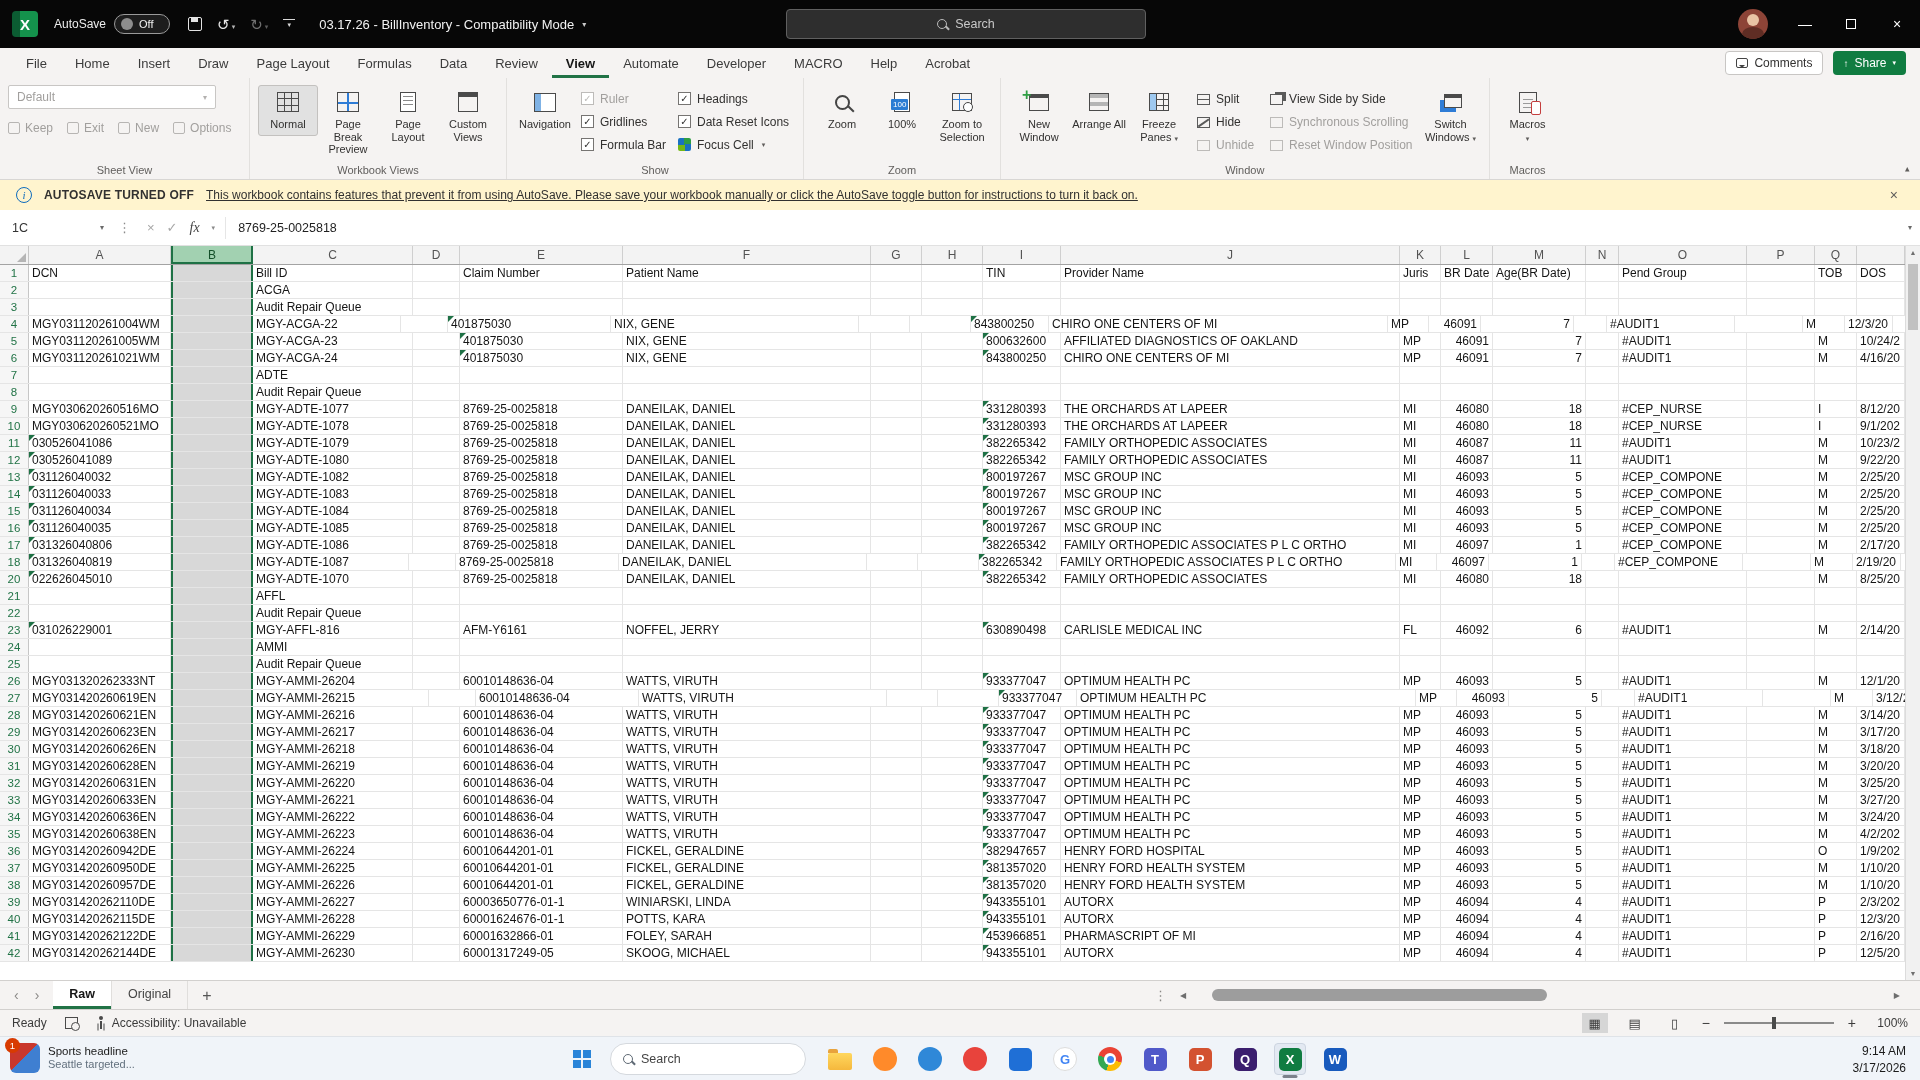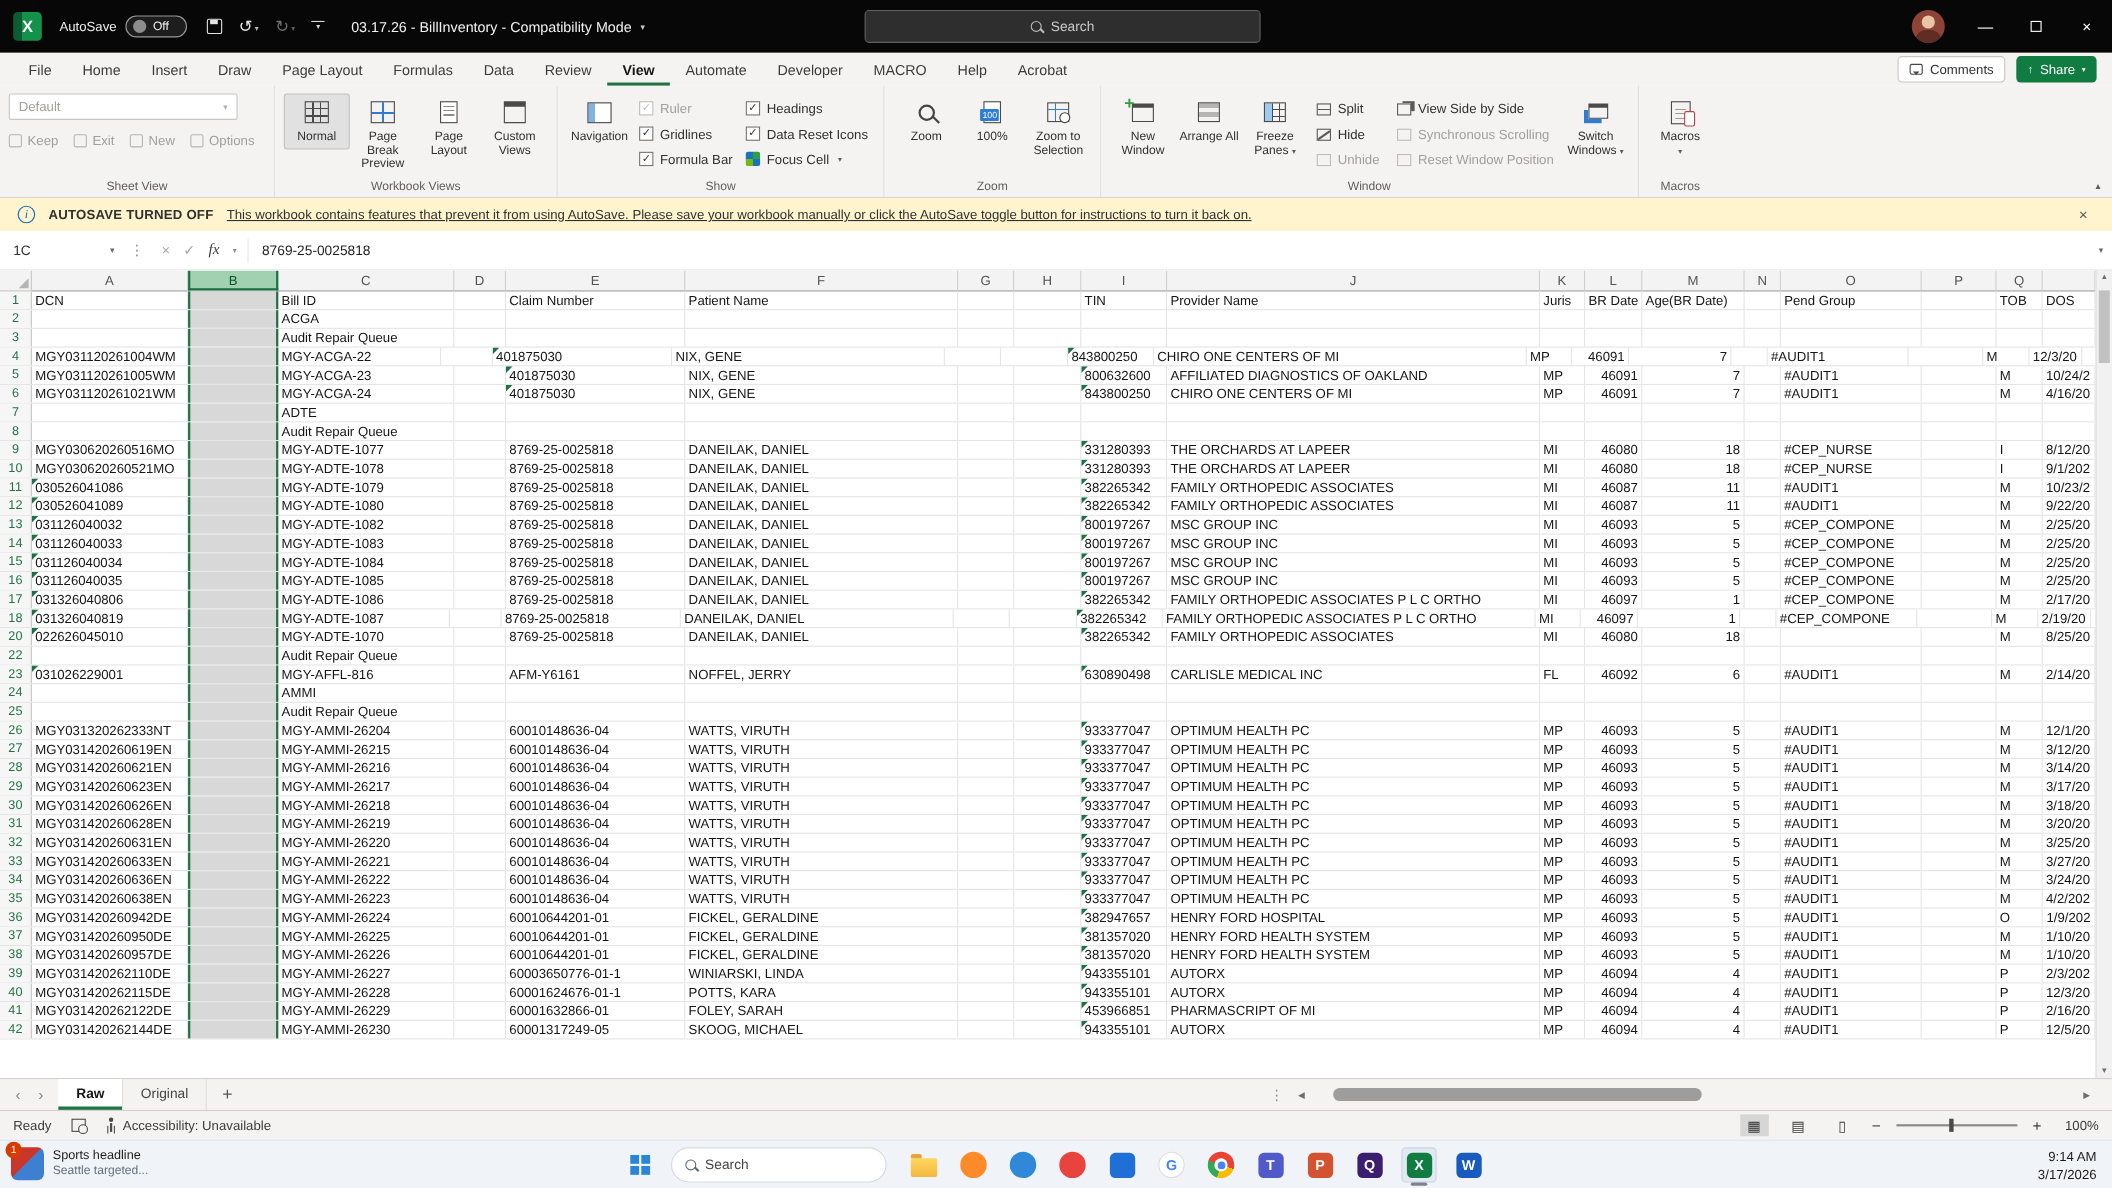--- a/index.html
+++ b/index.html
@@ -867,41 +867,62 @@
         <div class="gc" style="width: 41px;">MI</div>
         <div class="gc right" style="width: 52px;">46080</div>
         <div class="gc right" style="width: 93px;">18</div>
         <div class="gc" style="width: 33px;"></div>
         <div class="gc" style="width: 128px;"></div>
         <div class="gc" style="width: 68px;"></div>
         <div class="gc" style="width: 42px;">M</div>
         <div class="gc" style="width: 48px;">8/25/20</div>
       </div>
       <div class="grow">
-        <div class="rh">22</div>
+        <div class="rh">21</div>
         <div class="gc" style="width: 142px;"></div>
         <div class="gc selc" style="width: 82px;"></div>
-        <div class="gc" style="width: 160px;">Audit Repair Queue</div>
+        <div class="gc" style="width: 160px;">AFFL</div>
         <div class="gc" style="width: 47px;"></div>
         <div class="gc" style="width: 163px;"></div>
         <div class="gc" style="width: 248px;"></div>
         <div class="gc" style="width: 51px;"></div>
         <div class="gc" style="width: 61px;"></div>
         <div class="gc" style="width: 78px;"></div>
         <div class="gc" style="width: 339px;"></div>
         <div class="gc" style="width: 41px;"></div>
         <div class="gc right" style="width: 52px;"></div>
         <div class="gc right" style="width: 93px;"></div>
         <div class="gc" style="width: 33px;"></div>
         <div class="gc" style="width: 128px;"></div>
         <div class="gc" style="width: 68px;"></div>
         <div class="gc" style="width: 42px;"></div>
         <div class="gc" style="width: 48px;"></div>
       </div>
       <div class="grow">
+        <div class="rh">22</div>
+        <div class="gc" style="width: 142px;"></div>
+        <div class="gc selc" style="width: 82px;"></div>
+        <div class="gc" style="width: 160px;">Audit Repair Queue</div>
+        <div class="gc" style="width: 47px;"></div>
+        <div class="gc" style="width: 163px;"></div>
+        <div class="gc" style="width: 248px;"></div>
+        <div class="gc" style="width: 51px;"></div>
+        <div class="gc" style="width: 61px;"></div>
+        <div class="gc" style="width: 78px;"></div>
+        <div class="gc" style="width: 339px;"></div>
+        <div class="gc" style="width: 41px;"></div>
+        <div class="gc right" style="width: 52px;"></div>
+        <div class="gc right" style="width: 93px;"></div>
+        <div class="gc" style="width: 33px;"></div>
+        <div class="gc" style="width: 128px;"></div>
+        <div class="gc" style="width: 68px;"></div>
+        <div class="gc" style="width: 42px;"></div>
+        <div class="gc" style="width: 48px;"></div>
+      </div>
+      <div class="grow">
         <div class="rh">23</div>
         <div class="gc" style="width: 142px;">031026229001<i class="tri"></i></div>
         <div class="gc selc" style="width: 82px;"></div>
         <div class="gc" style="width: 160px;">MGY-AFFL-816</div>
         <div class="gc" style="width: 47px;"></div>
         <div class="gc" style="width: 163px;">AFM-Y6161</div>
         <div class="gc" style="width: 248px;">NOFFEL, JERRY</div>
         <div class="gc" style="width: 51px;"></div>
         <div class="gc" style="width: 61px;"></div>
         <div class="gc" style="width: 78px;">630890498<i class="tri"></i></div>
@@ -975,21 +996,21 @@
         <div class="gc" style="width: 33px;"></div>
         <div class="gc" style="width: 128px;">#AUDIT1</div>
         <div class="gc" style="width: 68px;"></div>
         <div class="gc" style="width: 42px;">M</div>
         <div class="gc" style="width: 48px;">12/1/20</div>
       </div>
       <div class="grow">
         <div class="rh">27</div>
         <div class="gc" style="width: 142px;">MGY031420260619EN</div>
         <div class="gc selc" style="width: 82px;"></div>
-        <div class="gc" style="width: 160px;">MGY-AMMI-26215</div>
+        <div class="gc" style="width: 176px;">MGY-AMMI-26215</div>
         <div class="gc" style="width: 47px;"></div>
         <div class="gc" style="width: 163px;">60010148636-04</div>
         <div class="gc" style="width: 248px;">WATTS, VIRUTH</div>
         <div class="gc" style="width: 51px;"></div>
         <div class="gc" style="width: 61px;"></div>
         <div class="gc" style="width: 78px;">933377047<i class="tri"></i></div>
         <div class="gc" style="width: 339px;">OPTIMUM HEALTH PC</div>
         <div class="gc" style="width: 41px;">MP</div>
         <div class="gc right" style="width: 52px;">46093</div>
         <div class="gc right" style="width: 93px;">5</div>
@@ -1179,21 +1200,21 @@
         <div class="gc" style="width: 61px;"></div>
         <div class="gc" style="width: 78px;">382947657<i class="tri"></i></div>
         <div class="gc" style="width: 339px;">HENRY FORD HOSPITAL</div>
         <div class="gc" style="width: 41px;">MP</div>
         <div class="gc right" style="width: 52px;">46093</div>
         <div class="gc right" style="width: 93px;">5</div>
         <div class="gc" style="width: 33px;"></div>
         <div class="gc" style="width: 128px;">#AUDIT1</div>
         <div class="gc" style="width: 68px;"></div>
         <div class="gc" style="width: 42px;">O</div>
-        <div class="gc" style="width: 48px; text-align: center;">1/9/202</div>
+        <div class="gc" style="width: 48px;">1/9/202</div>
       </div>
       <div class="grow">
         <div class="rh">37</div>
         <div class="gc" style="width: 142px;">MGY031420260950DE</div>
         <div class="gc selc" style="width: 82px;"></div>
         <div class="gc" style="width: 160px;">MGY-AMMI-26225</div>
         <div class="gc" style="width: 47px;"></div>
         <div class="gc" style="width: 163px;">60010644201-01</div>
         <div class="gc" style="width: 248px;">FICKEL, GERALDINE</div>
         <div class="gc" style="width: 51px;"></div>

